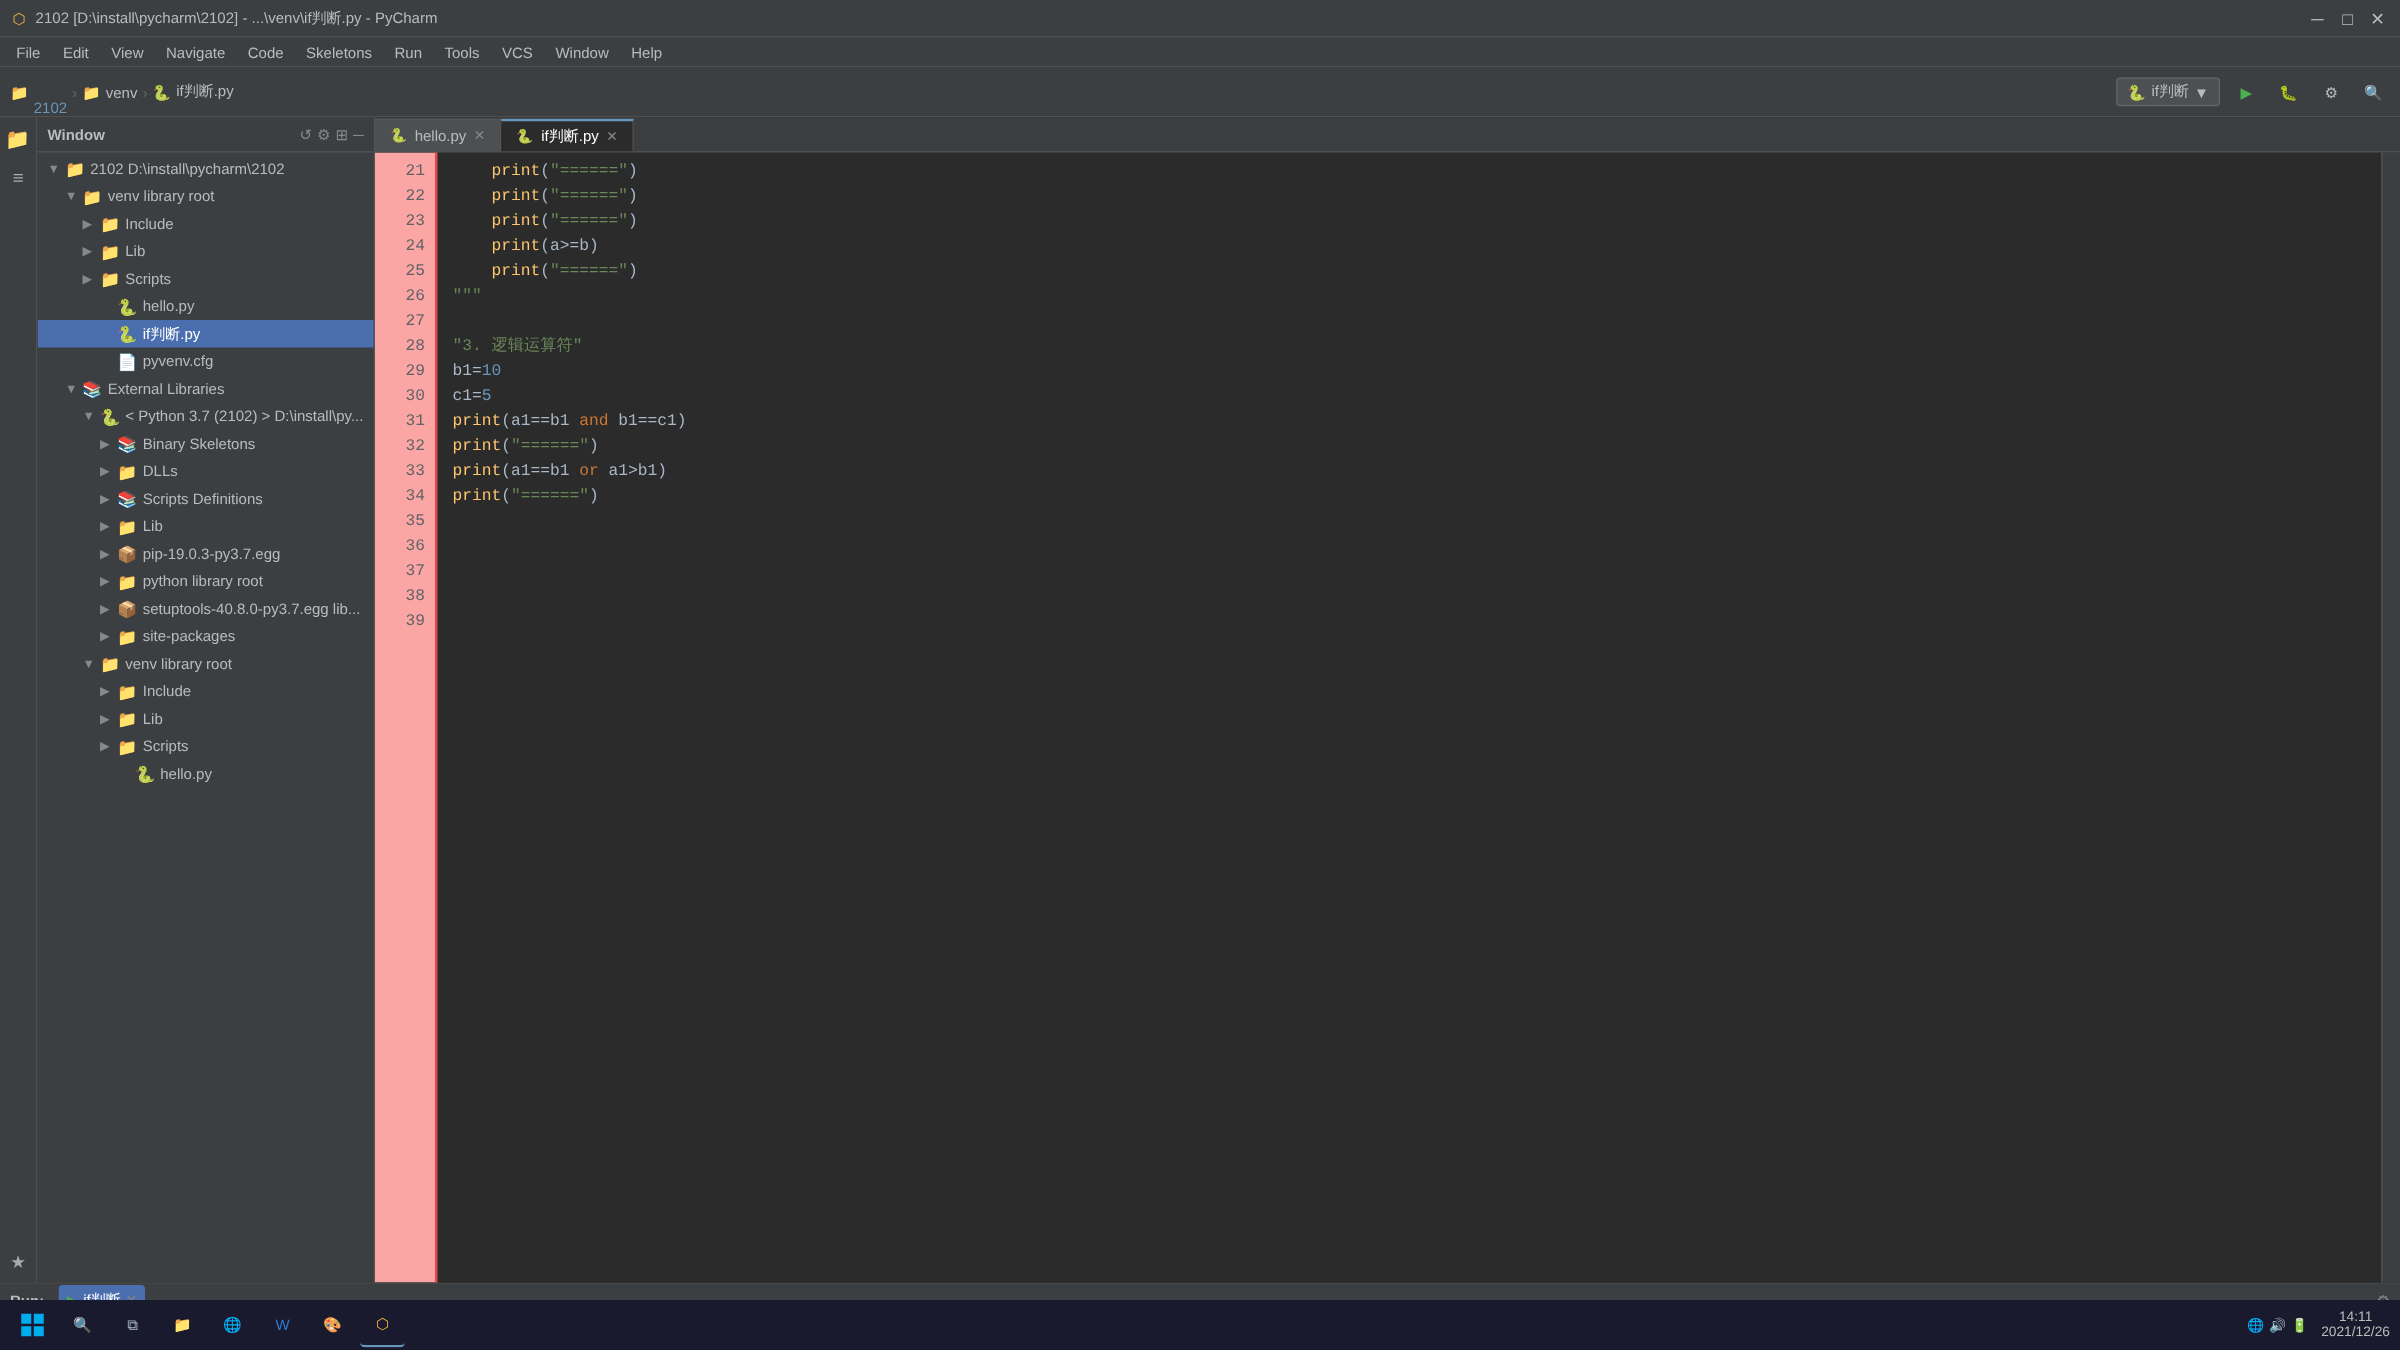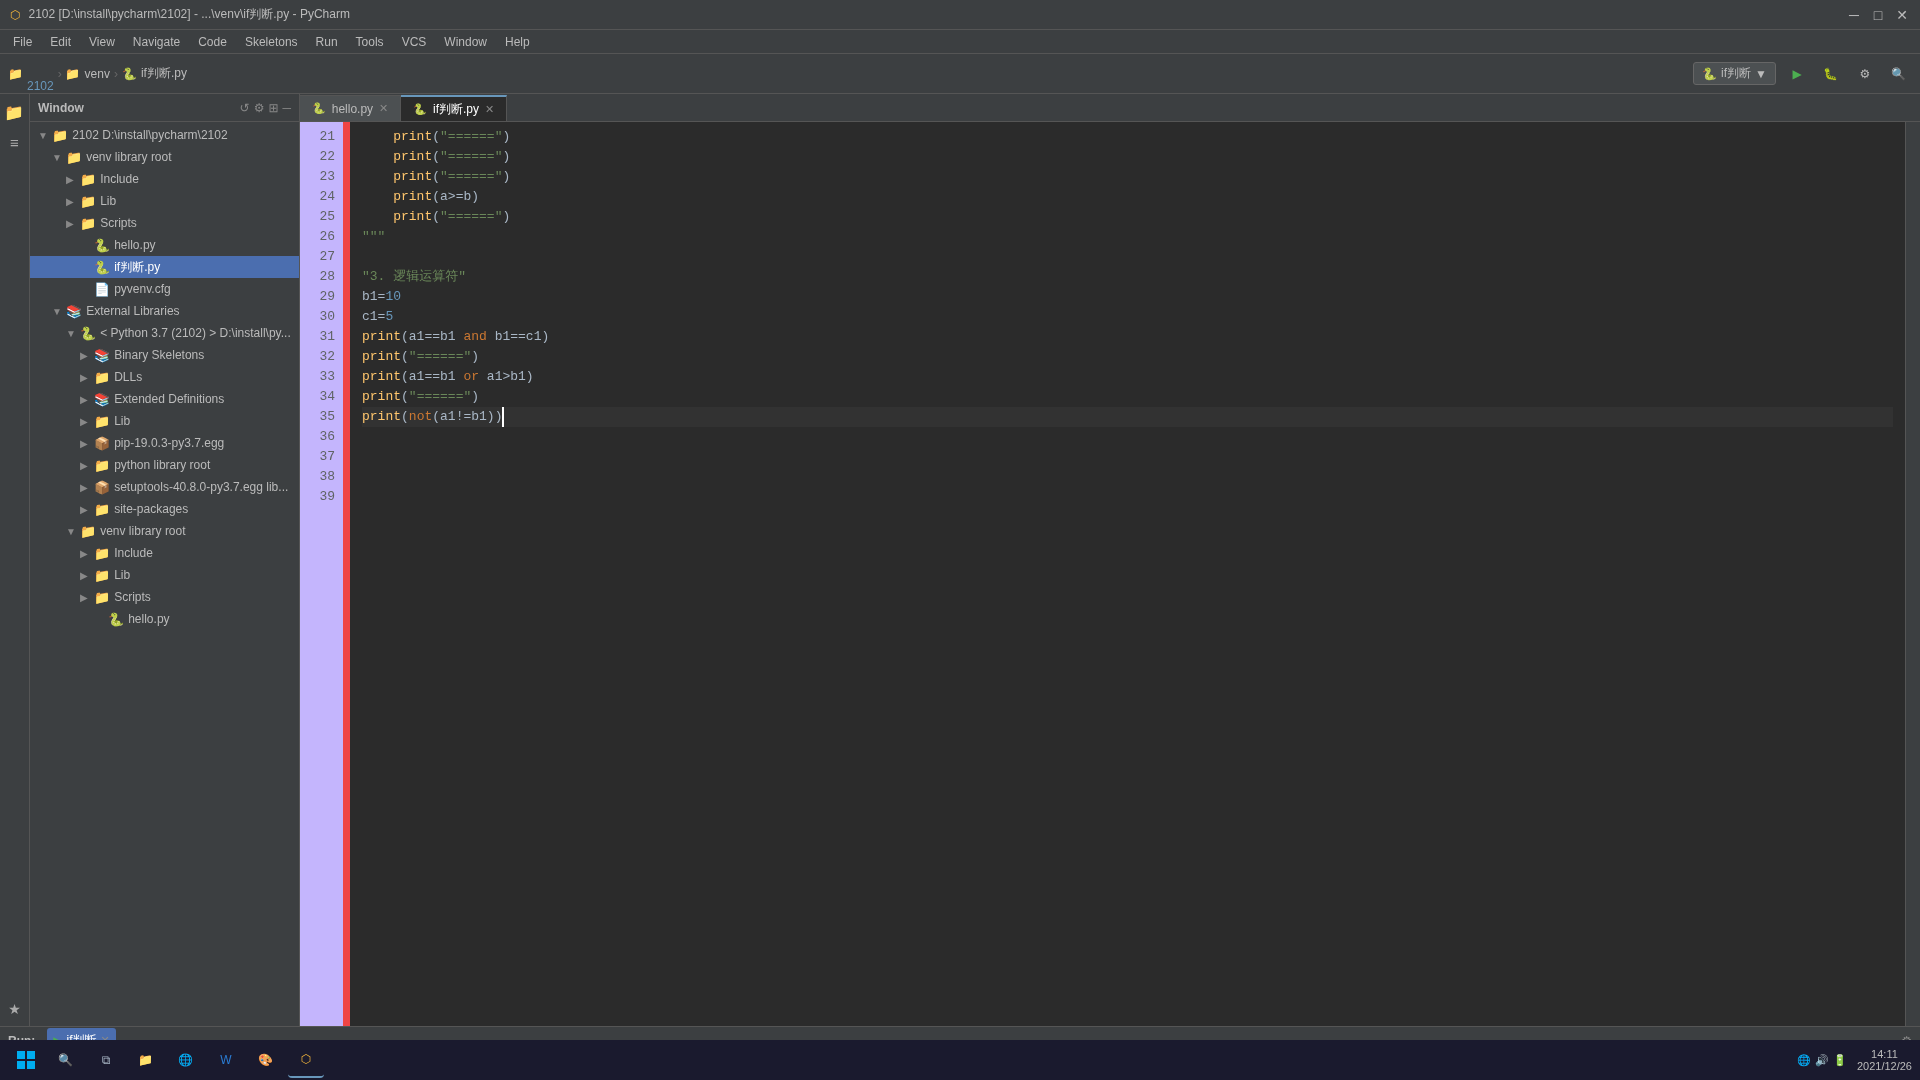--- a/index.html
+++ b/index.html
@@ -132,26 +132,26 @@
       color: #bbb;
       font-size: 12px;
     }
     .tab.active { background: #2b2b2b; color: #fff; border-top: 2px solid #6897bb; }
     .tab-close { color: #888; font-size: 11px; cursor: pointer; }
 
     
     .code-editor { flex: 1; display: flex; overflow: hidden; font-family: 'Courier New', monospace; font-size: 13px; }
     .line-numbers {
       width: 50px;
-      background: #c4b5fd;
+      background: #fca5a5;
       color: #606366;
       padding: 5px 0;
       text-align: right;
       padding-right: 8px;
-      border-right: 7px solid #ef4444;
+      border-right: 2px solid #ef4444;
       user-select: none;
       line-height: 20px;
     }
     .code-content {
       flex: 1;
       padding: 5px 12px;
       overflow: auto;
       line-height: 20px;
       color: #a9b7c6;
       background: #2b2b2b;
@@ -388,21 +388,21 @@
         <span class="indent" style="width:46px;"></span>
         <span class="arrow">▶</span>
         <span class="icon folder-icon">📁</span>
         <span class="label">DLLs</span>
       </div>
 
       <div class="tree-item">
         <span class="indent" style="width:46px;"></span>
         <span class="arrow">▶</span>
         <span class="icon" style="color:#888;">📚</span>
-        <span class="label">Extended Definitions</span>
+        <span class="label">Scripts Definitions</span>
       </div>
 
       <div class="tree-item">
         <span class="indent" style="width:46px;"></span>
         <span class="arrow">▶</span>
         <span class="icon folder-icon">📁</span>
         <span class="label">Lib</span>
       </div>
 
       <div class="tree-item">
@@ -516,21 +516,20 @@
         <div class="code-line">    <span class="fn">print</span>(<span class="str">"======"</span>)</div>
         <div class="code-line"><span class="str">"""</span></div>
         <div class="code-line"></div>
         <div class="code-line"><span class="str">"3. 逻辑运算符"</span></div>
         <div class="code-line">b1=<span class="num">10</span></div>
         <div class="code-line">c1=<span class="num">5</span></div>
         <div class="code-line"><span class="fn">print</span>(a1==b1 <span class="kw">and</span> b1==c1)</div>
         <div class="code-line"><span class="fn">print</span>(<span class="str">"======"</span>)</div>
         <div class="code-line"><span class="fn">print</span>(a1==b1 <span class="kw">or</span> a1&gt;b1)</div>
         <div class="code-line"><span class="fn">print</span>(<span class="str">"======"</span>)</div>
-        <div class="code-line current-line"><span class="fn">print</span>(<span class="kw">not</span>(a1!=b1))<span style="background:#fff;width:2px;display:inline-block;">&nbsp;</span></div>
         <div class="code-line"></div>
       </div>
       <div class="right-gutter"></div>
     </div>
 
   </div>
 
 </div>
 
 <div class="bottom-panel">

